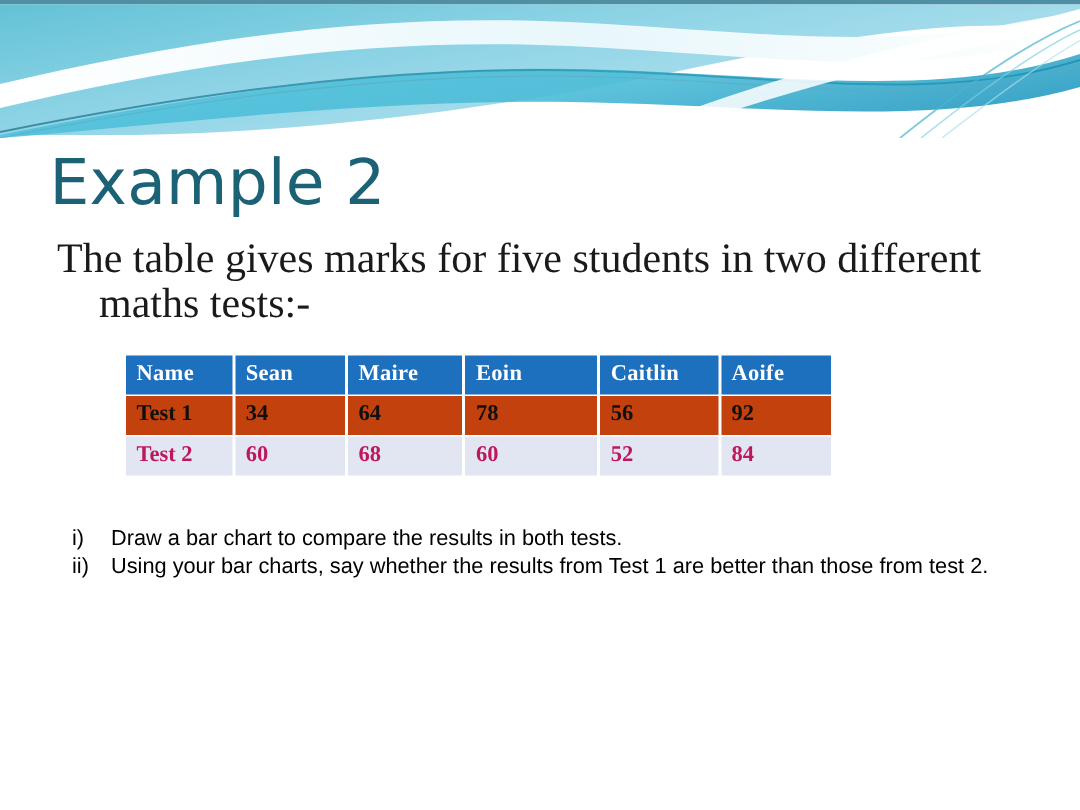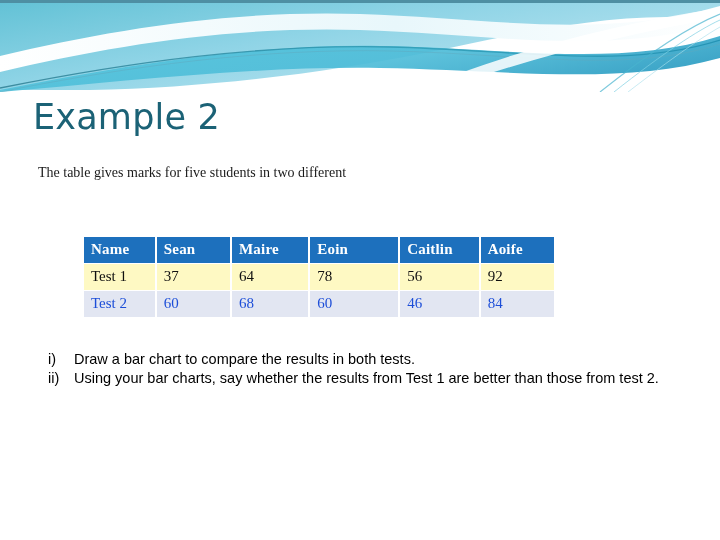--- a/index.html
+++ b/index.html
@@ -29,35 +29,35 @@
     width: 720px;
     height: 92px;
   }
 
   
   #title {
     position: absolute;
     left: 33px;
     top: 97px;
     font-family: "DejaVu Sans", sans-serif;
-    font-size: 35px;
+    font-size: 42px;
     font-weight: 400;
     letter-spacing: 0.2px;
     color: #1b6276;
     white-space: nowrap;
   }
 
   
   #lead {
     position: absolute;
     left: 38px;
     top: 158px;
     width: 640px;
     font-family: "Liberation Serif", serif;
-    font-size: 14px;
+    font-size: 28px;
     line-height: 30px;
     color: #1a1a1a;
   }
   #lead .cont {
     display: block;
     padding-left: 28px;
   }
 
   
   #marks-table {
@@ -77,26 +77,28 @@
     white-space: nowrap;
     margin-left: 40px;
   }
   #marks-table tr.head td {
     background: #1d70bd;
     color: #ffffff;
     font-weight: 700;
     letter-spacing: 0.2px;
   }
   #marks-table tr.r1 td {
-    background: #fef9c3;
+    background: #c2410c;
     color: #101010;
+    font-weight: bold;
   }
   #marks-table tr.r2 td {
     background: #e2e6f2;
-    color: #1d4ed8;
+    color: #be185d;
+    font-weight: bold;
   }
   #marks-table td.c0 { width: 68px; }
   #marks-table td.c1 { width: 76px; }
   #marks-table td.c2 { width: 76px; }
   #marks-table td.c3 { width: 100px; }
   #marks-table td.c4 { width: 76px; }
   #marks-table td.c5 { width: 74px; }
 
   
   #questions {
@@ -171,46 +173,47 @@
     <path d="M600,92 C650,52 690,26 720,14" fill="none" stroke="#49b4cf" stroke-width="1.2" opacity="0.7"></path>
     <path d="M614,92 C662,54 698,30 720,20" fill="none" stroke="#7fd0e2" stroke-width="1" opacity="0.7"></path>
     <path d="M628,92 C672,58 704,36 720,27" fill="none" stroke="#a9dfec" stroke-width="0.9" opacity="0.7"></path>
   </svg>
 </div>
 
 <div id="title">Example 2</div>
 
 <div id="lead">
   <span>The table gives marks for five students in two different</span>
+  <span class="cont">maths tests:-</span>
 </div>
 
 <table id="marks-table">
   <tbody>
     <tr class="head">
       <td class="c0">Name</td>
       <td class="c1">Sean</td>
       <td class="c2">Maire</td>
       <td class="c3">Eoin</td>
       <td class="c4">Caitlin</td>
       <td class="c5">Aoife</td>
     </tr>
     <tr class="r1">
       <td class="c0">Test 1</td>
-      <td class="c1">37</td>
+      <td class="c1">34</td>
       <td class="c2">64</td>
       <td class="c3">78</td>
       <td class="c4">56</td>
       <td class="c5">92</td>
     </tr>
     <tr class="r2">
       <td class="c0">Test 2</td>
       <td class="c1">60</td>
       <td class="c2">68</td>
       <td class="c3">60</td>
-      <td class="c4">46</td>
+      <td class="c4">52</td>
       <td class="c5">84</td>
     </tr>
   </tbody>
 </table>
 
 <div id="questions">
   <div class="qrow">
     <span class="marker">i)</span>
     <span class="qtext">Draw a bar chart to compare the results in both tests.</span>
   </div>

